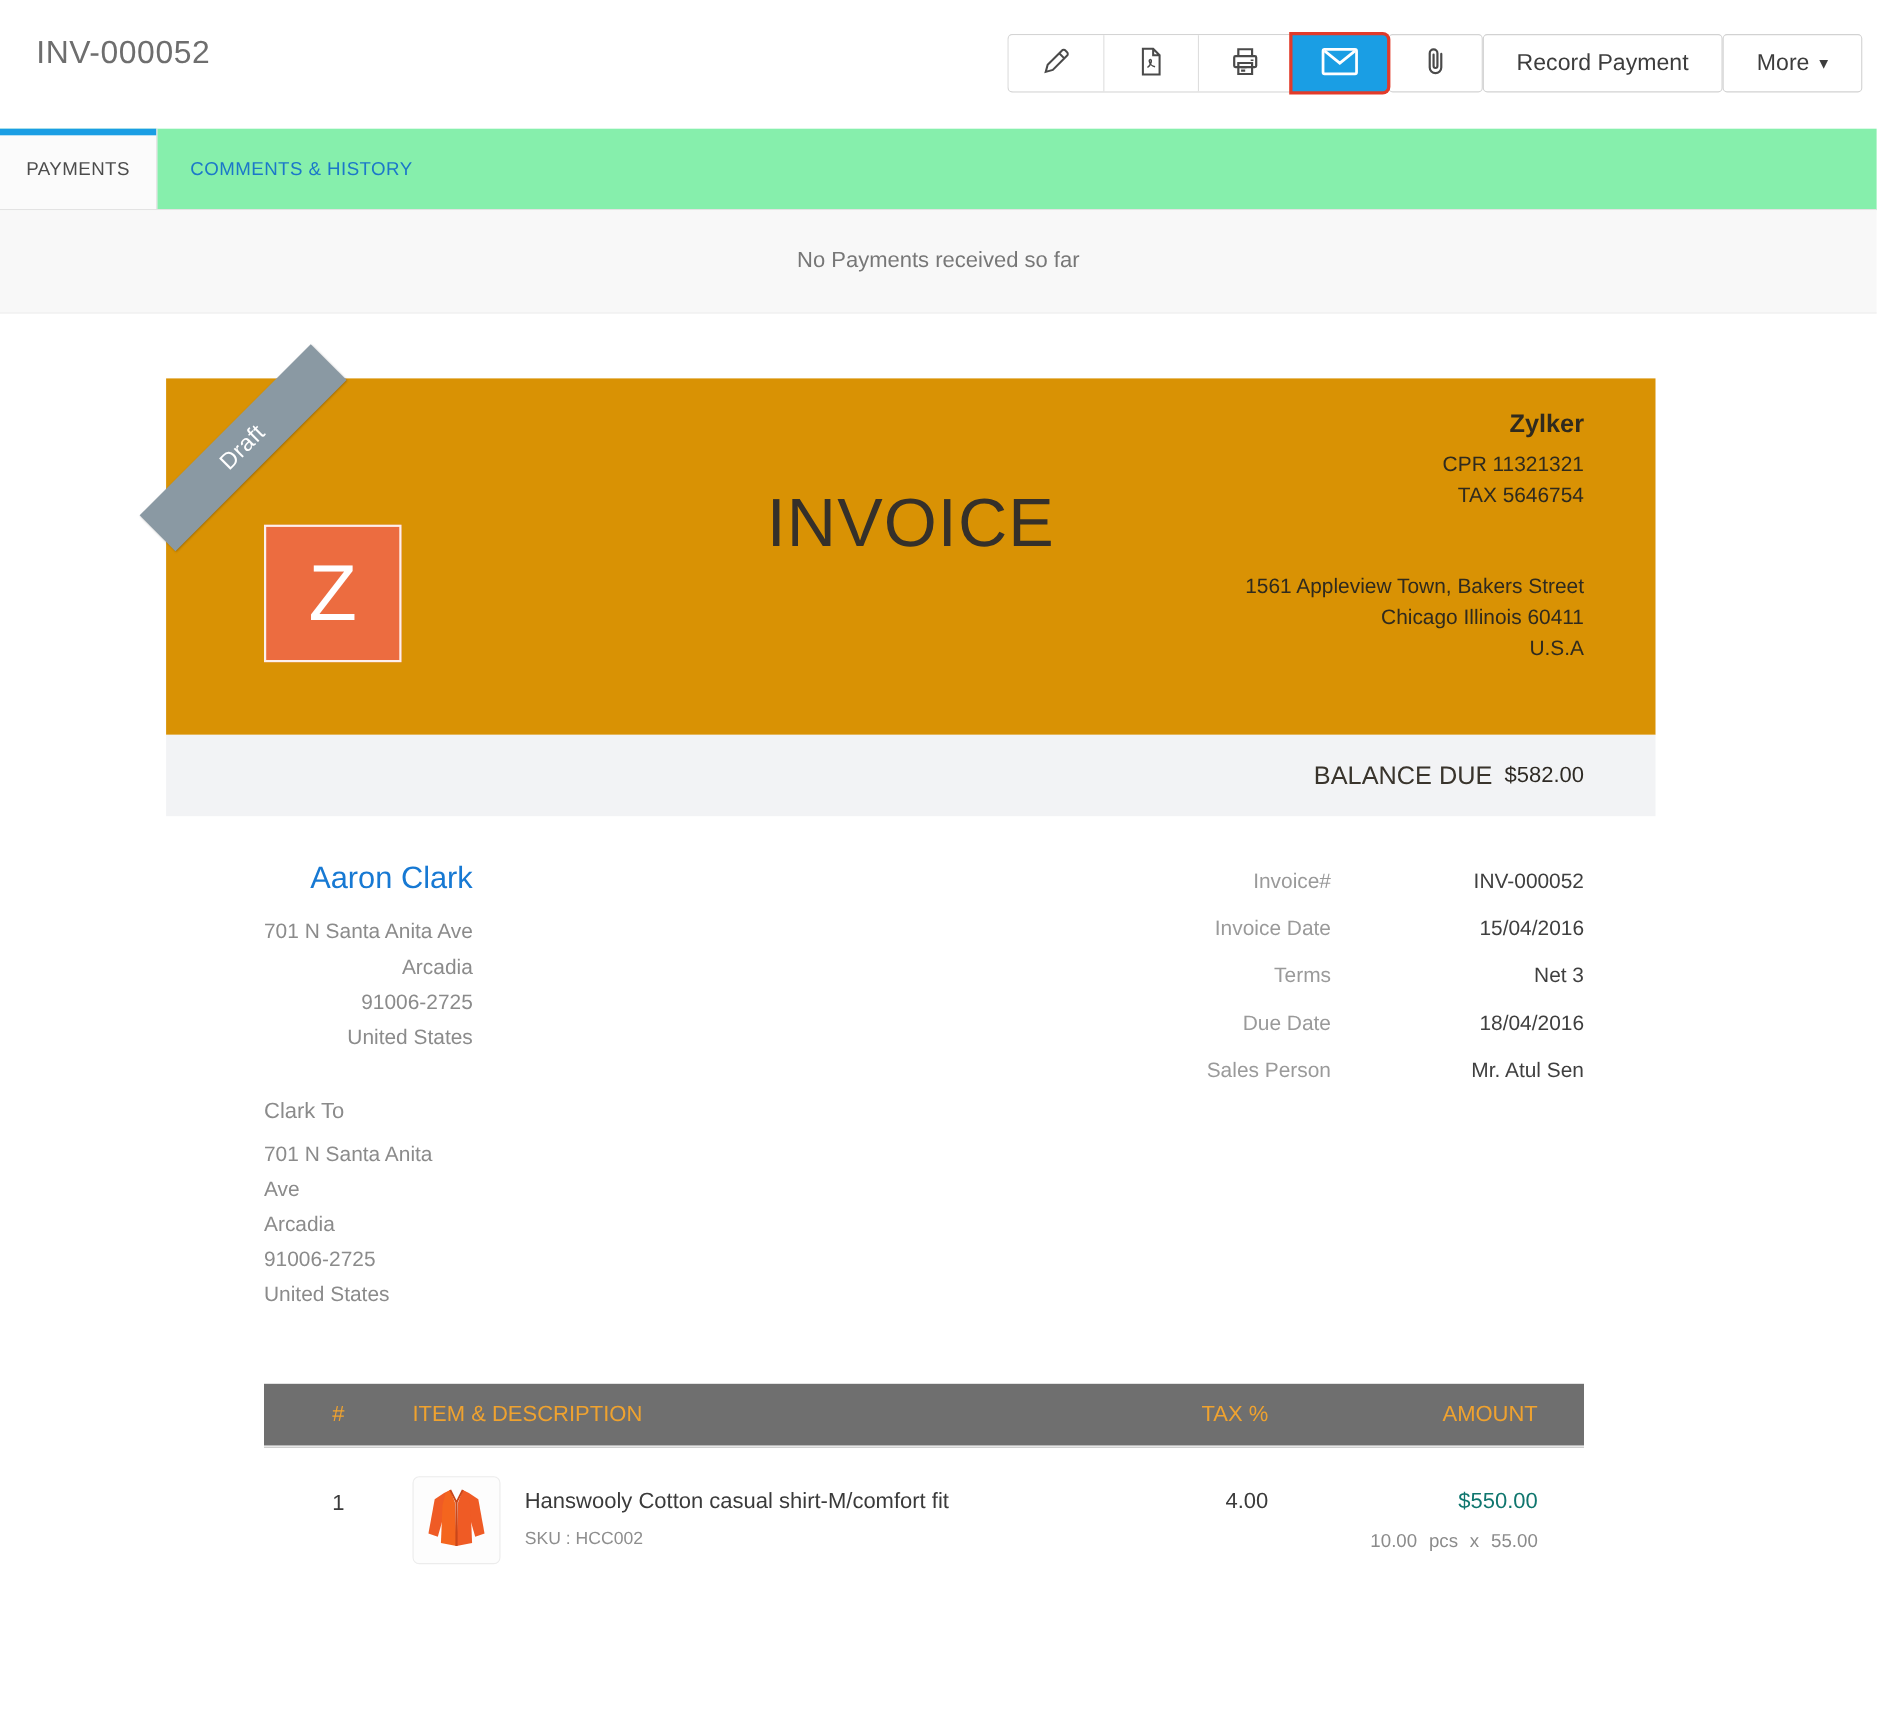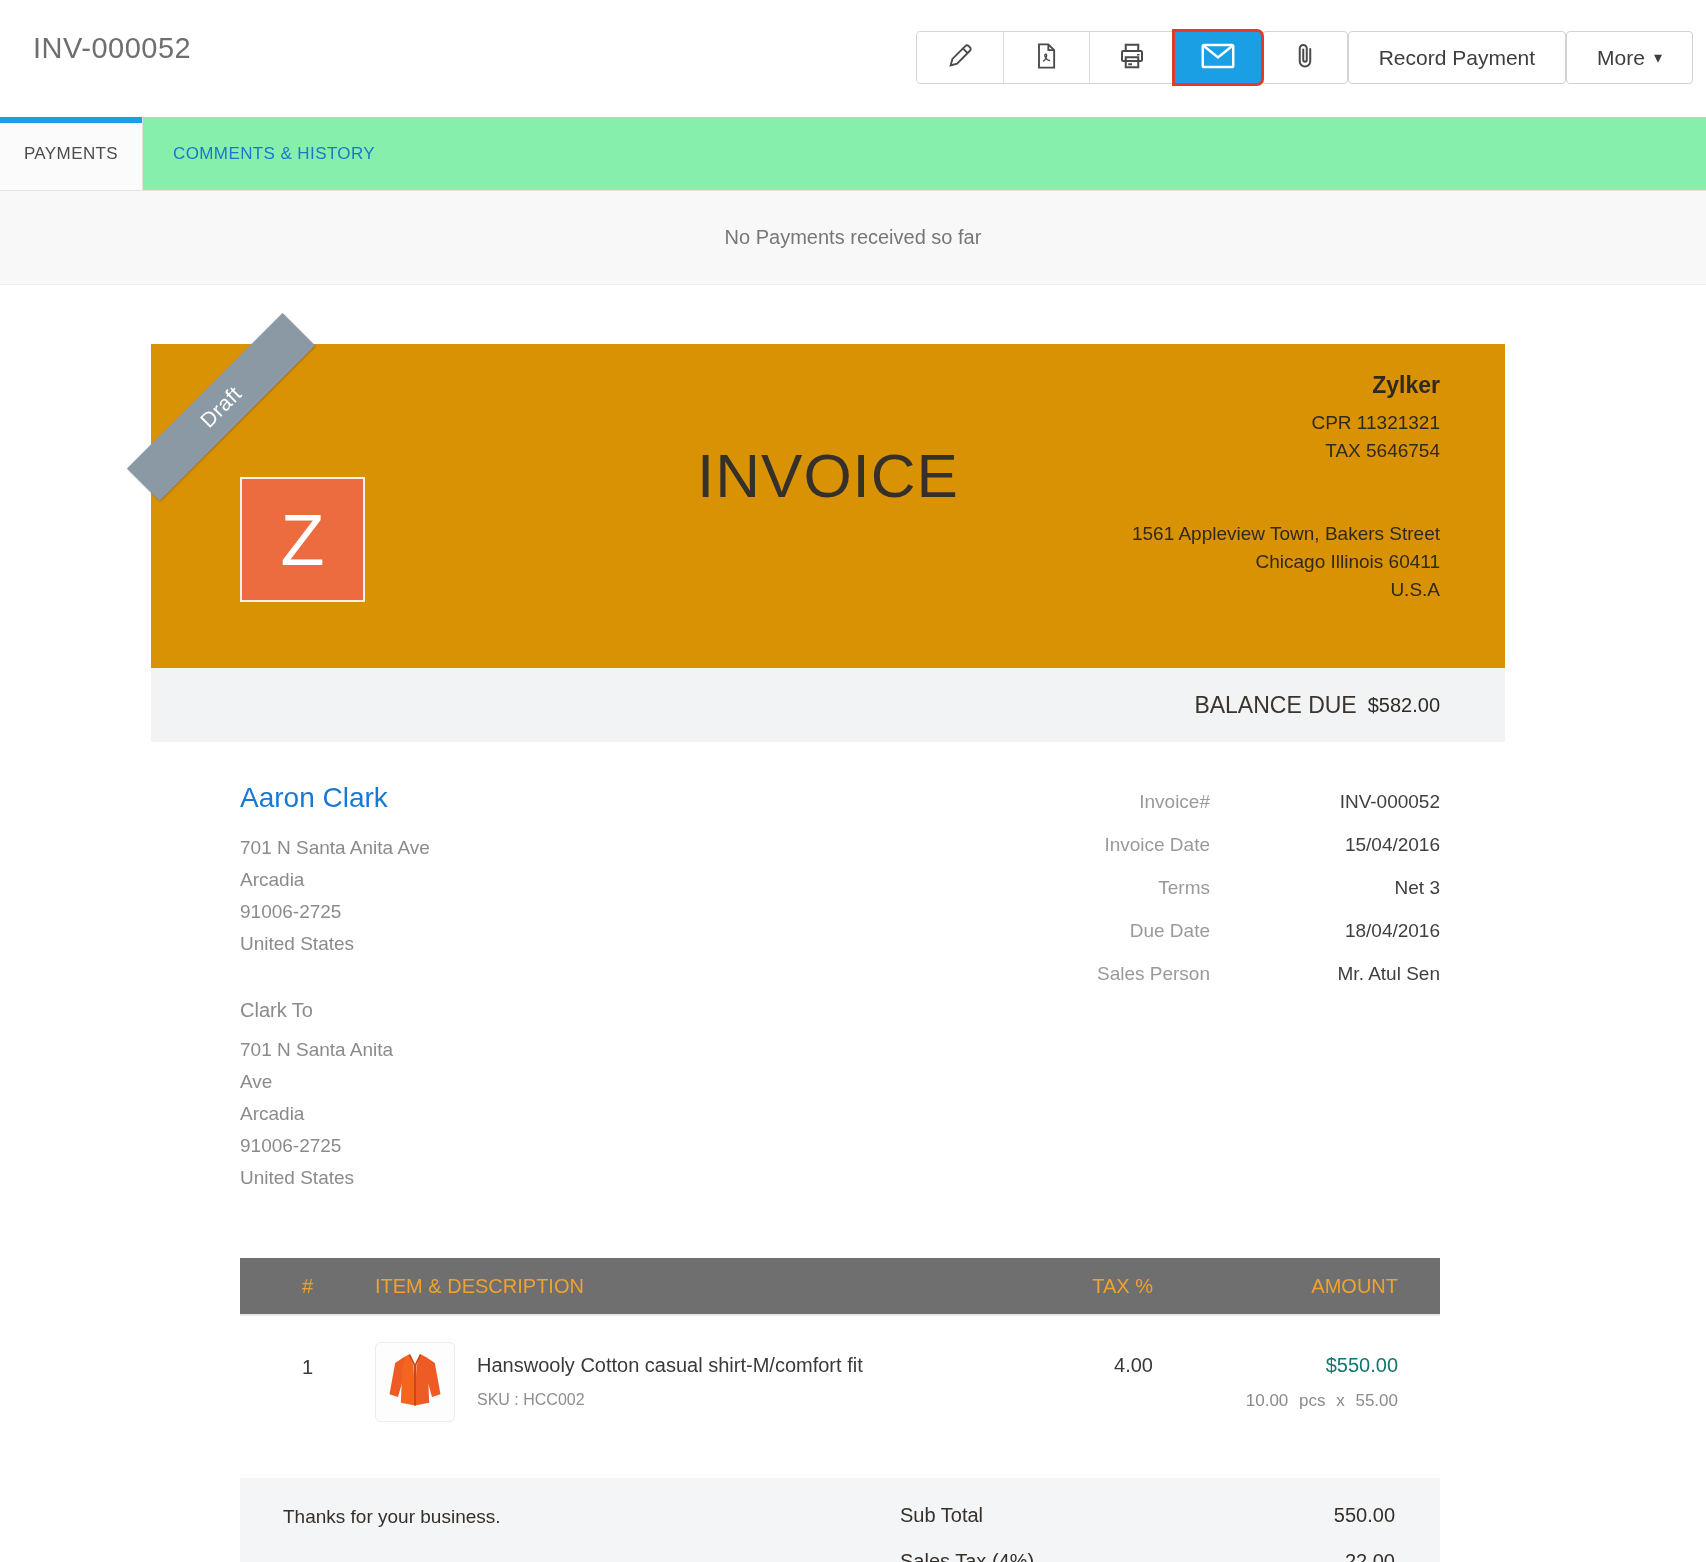--- a/index.html
+++ b/index.html
@@ -101,21 +101,21 @@
   .company-id { font-size:19px; line-height:28px; }
   .company-addr { margin-top:55px; font-size:19px; line-height:28px; }
 
   .balance-strip {
     position:absolute; left:0; top:324px; width:1354px; height:74px; background:#f2f3f5;
     display:flex; align-items:center; justify-content:flex-end; padding-right:65px;
   }
   .balance-label { font-size:23px; color:#39342c; }
   .balance-value { font-size:20px; font-weight:400; color:#2e2a24; margin-left:11px; }
 
-  .billto { position:absolute; left:89px; top:438px; }
+  .billto { position:absolute; left:89px; top:438px;text-align:right; }
   .customer-name { font-size:28px; color:#1779d3; cursor:pointer; }
   .addr-lines { margin-top:18px; font-size:19px; line-height:32px; color:#8b8b8b; }
   .shipto { position:absolute; left:89px; top:655px; width:260px; }
   .shipto-label { font-size:20px; color:#8b8b8b; }
   .shipto .addr-lines { margin-top:12px; }
 
   .meta { position:absolute; right:65px; top:436px; }
   .meta-row { display:grid; grid-template-columns:320px 230px; height:43px; align-items:center; }
   .meta-label { text-align:right; font-size:19px; color:#9a9a9a; }
   .meta-value { text-align:right; font-size:19px; color:#3f3f3f; }
@@ -328,25 +328,14 @@
         </span>
       </span>
       <span class="td-tax">4.00</span>
       <span class="td-amount">
         <div class="amount-main">$550.00</div>
         <div class="qty-detail">10.00 pcs x 55.00</div>
       </span>
     </div>
   </div>
 
-  <div class="summary">
-    <div class="thanks">Thanks for your business.</div>
-    <div class="srow srow1">
-      <span class="srow-label">Sub Total</span>
-      <span class="srow-value">550.00</span>
-    </div>
-    <div class="srow srow2">
-      <span class="srow-label">Sales Tax (4%)</span>
-      <span class="srow-value">22.00</span>
-    </div>
-  </div>
 
 </main>
 
 </body></html>

